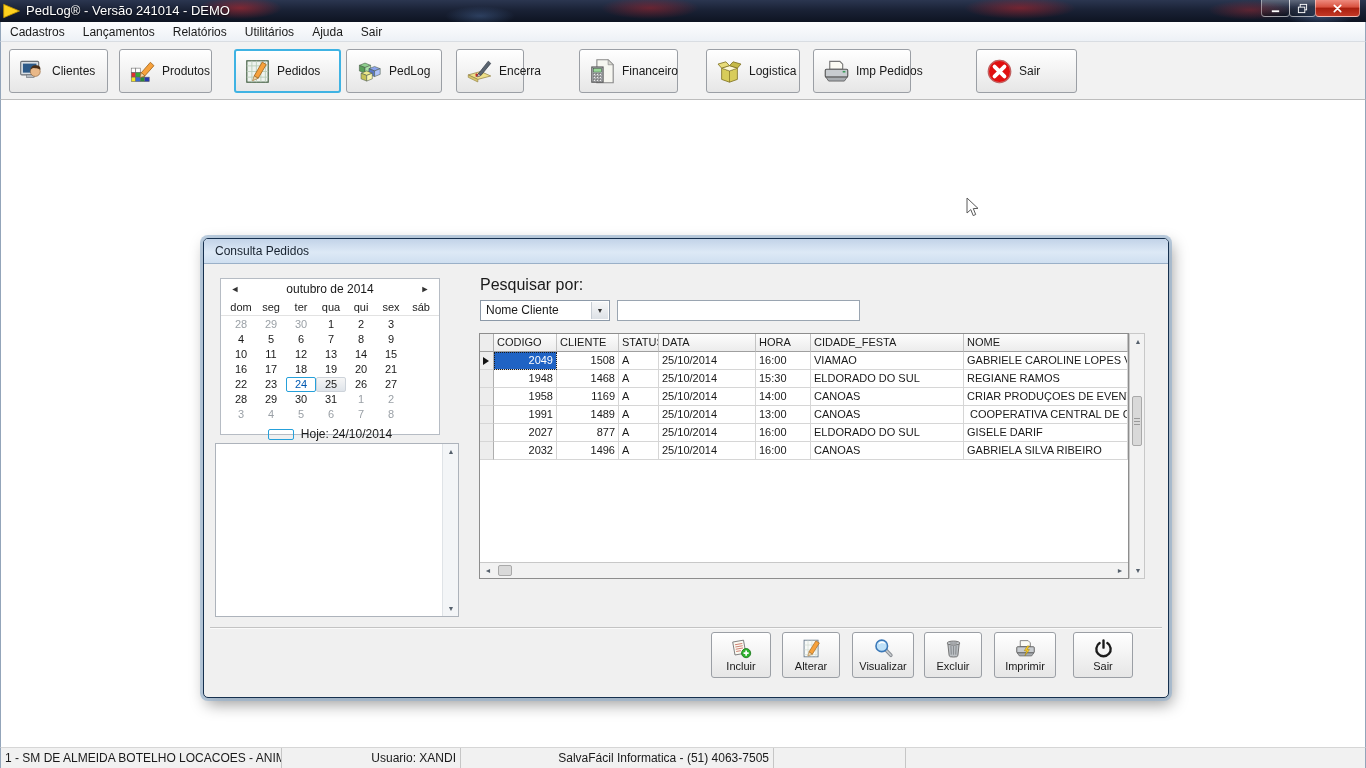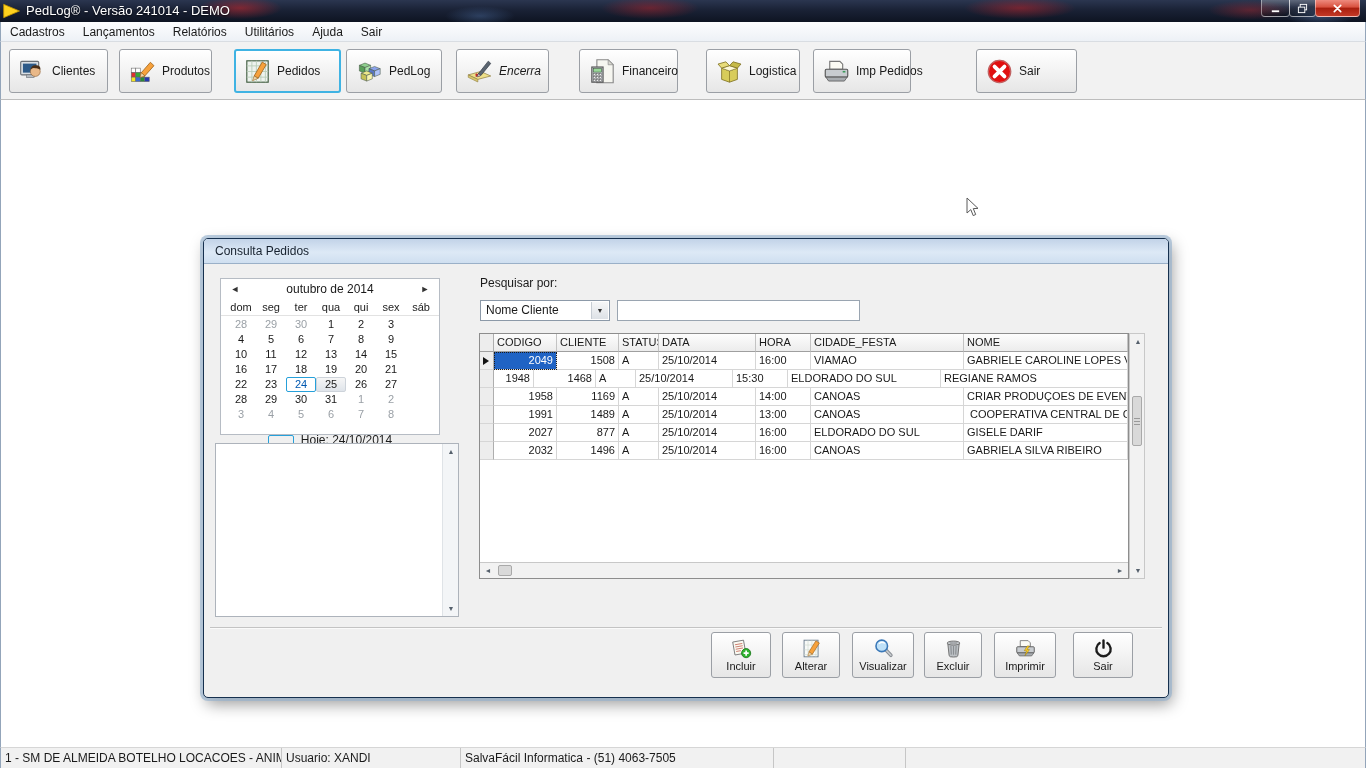--- a/index.html
+++ b/index.html
@@ -62,30 +62,30 @@
   .cal-head{position:relative;height:21px;text-align:center;font-size:12px;line-height:21px;}
   .cal-nav{position:absolute;top:0;width:16px;font-size:9px;color:#333;cursor:default;}
   .cal-nav.prev{left:6px;} .cal-nav.next{right:6px;}
   .cal-days{display:flex;padding:0 5px;border-bottom:1px solid #e2e2e2;}
   .cal-dn{flex:0 0 30px;text-align:center;font-size:11px;line-height:15px;color:#222;}
   .cal-grid{display:flex;flex-wrap:wrap;padding:1px 5px 0 5px;}
   .cal-cell{flex:0 0 30px;height:15px;text-align:center;font-size:11px;line-height:15px;cursor:default;}
   .cal-cell.muted{color:#9aa0a6;}
   .cal-cell.today{color:#0058b0;border:1px solid var(--today-outline,#26a0da);border-radius:2px;line-height:13px;}
   .cal-cell.selected{background:linear-gradient(#f6f6f6,#dfe4ea);border:1px solid #cdd3da;border-radius:2px;line-height:13px;}
-  .cal-foot{display:flex;align-items:center;justify-content:center;height:18px;margin-top:9px;}
+  .cal-foot{display:flex;align-items:center;justify-content:center;height:18px;margin-top:3px;}
   .today-box{width:26px;height:11px;border:1px solid var(--today-outline,#26a0da);border-radius:2px;margin-right:7px;}
   .cal-foot span.txt{font-size:12px;}
   
   .memo{position:absolute;left:11px;top:179px;width:244px;height:174px;background:#fff;
     border:1px solid #adb3bb;}
   .memo .vtrack{position:absolute;right:0;top:0;width:16px;height:100%;background:#f3f5f7;border-left:1px solid #dfe3e7;}
   .sarrow{position:absolute;left:0;width:16px;height:15px;text-align:center;font-size:7px;color:#55606c;line-height:15px;}
   
-  .search-label{position:absolute;left:276px;top:12px;font-size:12px;}
+  .search-label{position:absolute;left:276px;top:12px;font-size:16px;}
   .combo{position:absolute;left:276px;top:36px;width:130px;height:21px;background:#fff;
     border:1px solid #8c99a8;font-size:12px;line-height:19px;padding-left:5px;}
   .combo-btn{position:absolute;right:1px;top:1px;width:17px;height:17px;text-align:center;
     font-size:7px;color:#333;line-height:17px;background:linear-gradient(#f6f7f8,#dde1e6);border-left:1px solid #c6ccd3;}
   .query{position:absolute;left:413px;top:36px;width:243px;height:21px;border:1px solid #9aa5b1;
     font-size:12px;padding:0 4px;font-family:inherit;}
   
   .grid{position:absolute;left:275px;top:69px;width:650px;height:246px;background:#fff;
     border:1px solid #8d8d8d;overflow:hidden;}
   .gridhead,.grow{display:flex;}
@@ -115,21 +115,21 @@
   .abtn{position:absolute;top:368px;height:46px;border:1px solid #9b9fa5;border-radius:3px;
     background:linear-gradient(#ffffff,#f4f4f4 45%,#e6e6e6);box-shadow:inset 0 1px 0 #fff;
     display:flex;flex-direction:column;align-items:center;justify-content:center;cursor:default;}
   .aicon{width:21px;height:21px;} .aicon svg{width:100%;height:100%;}
   .albl{font-size:11px;margin-top:1px;white-space:nowrap;}
   
   .statusbar{position:absolute;left:0;top:747px;width:1366px;height:21px;background:#f1f1f1;
     border-top:1px solid #d6d6d6;border-left:1px solid #93a5ba;border-right:1px solid #93a5ba;}
   .spanel{position:absolute;top:0;height:20px;font-size:12px;line-height:20px;
     border-right:1px solid #c6c6c6;overflow:hidden;white-space:nowrap;padding:0 4px;}
-  .spanel.center{text-align:left;}
+  .spanel.center{text-align:right;}
   .spanel.last{border-right:none;margin-top:23px;}
 </style>
 </head>
 <body>
 
 <div class="screen">
 
   <div class="titlebar">
     <span class="app-icon">
       <svg viewBox="0 0 24 24">
@@ -206,21 +206,21 @@
               <path d="M11.5 9.5 L16.5 7.5 L21.5 9.5 L16.5 11.5 Z" fill="#8aa2ec"></path>
               <path d="M11.5 9.5 V14.5 L16.5 16.5 V11.5 Z" fill="#5876c8"></path>
               <path d="M21.5 9.5 V14.5 L16.5 16.5 V11.5 Z" fill="#aec2fa"></path>
               <path d="M4.5 13.5 L9.5 11.5 L14.5 13.5 L9.5 15.5 Z" fill="#ece88a"></path>
               <path d="M4.5 13.5 V18.5 L9.5 20.5 V15.5 Z" fill="#c6c258"></path>
               <path d="M14.5 13.5 V18.5 L9.5 20.5 V15.5 Z" fill="#f8f4ae"></path>
             </g>
           </svg></span>
         <span class="tlabel">PedLog</span>
       </div>
-      <div class="tbtn" style="left: 455px; width: 93px; font-style: italic;">
+      <div class="tbtn" style="left: 455px; width: 68px;">
         <span class="ticon"><svg viewBox="0 0 24 24">
             <path d="M2 15 L13 12 L22 16 L10.5 19 Z" fill="#eee08a" stroke="#97854a" stroke-width=".7"></path>
             <path d="M2 15 L10.5 19 L10.5 21.3 L2 17.2 Z" fill="#d8c86a" stroke="#97854a" stroke-width=".6"></path>
             <path d="M8.6 14.2 L12 16.2 M12 14 L8.6 16.4" stroke="#c02a2a" stroke-width="1.4"></path>
             <path d="M11 14 L19.8 2.8 L22 4.8 L13.2 15.6 Z" fill="#5a6470" stroke="#2e3640" stroke-width=".6"></path>
             <path d="M11 14 L13.2 15.6 L9.8 16.8 Z" fill="#d0d4d8" stroke="#2e3640" stroke-width=".4"></path>
           </svg></span>
         <span class="tlabel">Encerra</span>
       </div>
       <div class="tbtn" style="left: 578px; width: 99px;">
@@ -377,21 +377,21 @@
                 <div class="gcell num sel" style="width: 63px;">2049</div>
                 <div class="gcell num" style="width: 62px;">1508</div>
                 <div class="gcell" style="width: 40px;">A</div>
                 <div class="gcell" style="width: 97px;">25/10/2014</div>
                 <div class="gcell" style="width: 55px;">16:00</div>
                 <div class="gcell" style="width: 153px;">VIAMAO</div>
                 <div class="gcell" style="flex: 1 1 auto;">GABRIELE CAROLINE LOPES VIEI</div>
               </div>
               <div class="grow">
                 <div class="gcell ind"></div>
-                <div class="gcell num" style="width: 40px;">1948</div>
+                <div class="gcell num" style="width: 63px;">1948</div>
                 <div class="gcell num" style="width: 62px;">1468</div>
                 <div class="gcell" style="width: 40px;">A</div>
                 <div class="gcell" style="width: 97px;">25/10/2014</div>
                 <div class="gcell" style="width: 55px;">15:30</div>
                 <div class="gcell" style="width: 153px;">ELDORADO DO SUL</div>
                 <div class="gcell" style="flex: 1 1 auto;">REGIANE RAMOS</div>
               </div>
               <div class="grow">
                 <div class="gcell ind"></div>
                 <div class="gcell num" style="width: 63px;">1958</div>

